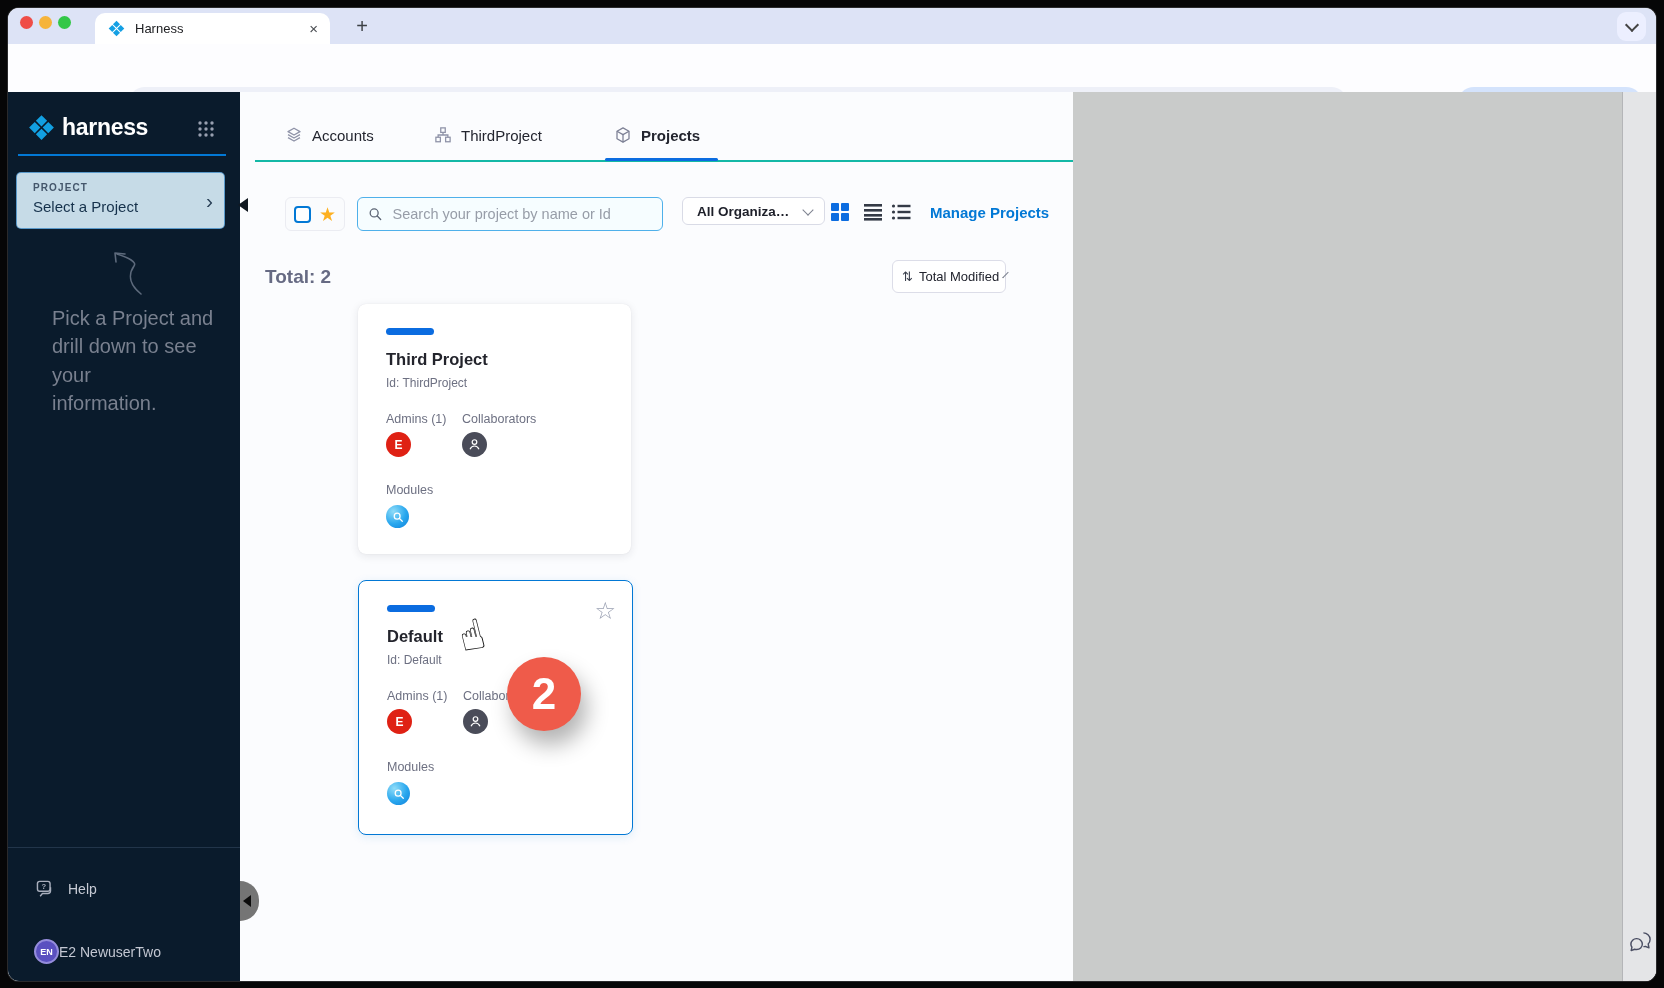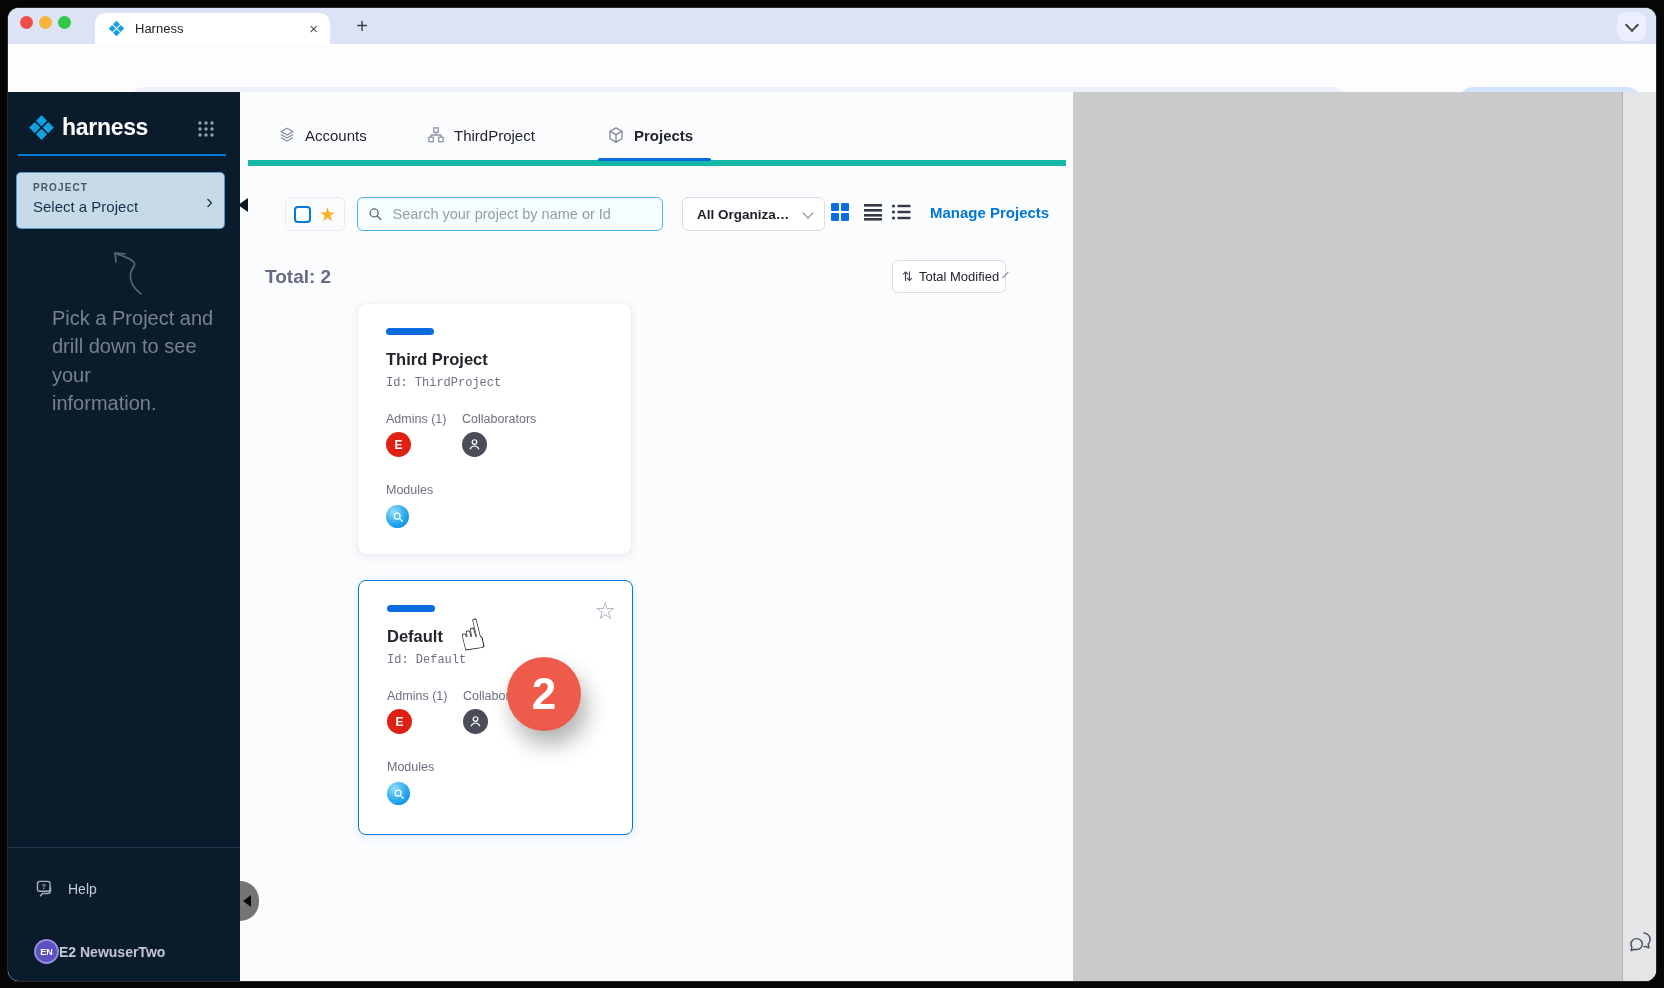--- a/index.html
+++ b/index.html
@@ -47,58 +47,58 @@
   .projchev{position:absolute;right:11px;top:16px;font-size:21px;color:#2a4158;}
   .popwedge{position:absolute;left:230px;top:106px;width:0;height:0;border-top:7px solid transparent;
             border-bottom:7px solid transparent;border-right:10px solid #101820;}
   .helper{position:absolute;left:44px;top:212px;width:165px;font-size:20px;line-height:1.42;color:#79808f;}
   .sb-divider{position:absolute;left:0;top:755px;width:232px;height:1px;background:#22354a;}
   .helprow{position:absolute;left:28px;top:788px;display:flex;align-items:center;gap:12px;cursor:pointer;}
   .helptxt{font-size:14px;color:#c7cbd5;}
   .userrow{position:absolute;left:26px;top:847px;display:flex;align-items:center;cursor:pointer;}
   .uavatar{width:25px;height:25px;border-radius:50%;background:#5a50c0;border:2px solid #948cdb;box-sizing:border-box;
            color:#fff;font-size:9px;font-weight:700;display:flex;align-items:center;justify-content:center;}
-  .uname{font-size:14px;font-weight:700;color:#c3c7d2;}
+  .uname{font-size:14px;font-weight:400;color:#c3c7d2;}
   .handle{position:absolute;left:232px;top:789px;width:19px;height:40px;background:#757575;border-radius:0 20px 20px 0;
           display:flex;align-items:center;cursor:pointer;}
   .handle .tri{width:0;height:0;border-top:6px solid transparent;border-bottom:6px solid transparent;border-right:8px solid #0c0c0c;margin-left:3px;}
   
-  .apptabs{position:absolute;left:240px;top:30px;width:818px;height:38px;border-bottom:6px solid #14b8a6;}
+  .apptabs{position:absolute;left:247px;top:30px;width:818px;height:38px;border-bottom:2px solid #14b8a6;}
   .apptab{position:absolute;top:4px;display:flex;align-items:center;gap:9px;font-size:15px;color:#23252f;cursor:pointer;}
   .apptab.active{font-weight:700;}
   .underline{position:absolute;left:350px;bottom:-1px;width:113px;height:3px;background:#0b6ce0;border-radius:2px;}
   
   .favbox{position:absolute;left:277px;top:105px;width:60px;height:34px;background:#fafbfd;border:1px solid #ebecf2;
           border-radius:6px;box-sizing:border-box;display:flex;align-items:center;padding-left:8px;gap:8px;}
   .cbox{width:17px;height:17px;border:2px solid #0278d5;border-radius:4px;background:#fff;box-sizing:border-box;cursor:pointer;}
   .goldstar{font-size:19px;color:#fdb021;line-height:1;cursor:pointer;}
   .search{position:absolute;left:349px;top:105px;width:306px;height:34px;border:1.5px solid #4fb0ea;border-radius:6px;
           background:#f6fdff;box-sizing:border-box;display:flex;align-items:center;padding:0 10px;gap:8px;}
   .search input{border:none;outline:none;background:transparent;font-size:14.5px;color:#333;width:100%;
                 font-family:"Liberation Sans","DejaVu Sans",sans-serif;}
   .search input::placeholder{color:#979da8;}
-  .orgdd{position:absolute;left:674px;top:105px;width:143px;height:34px;background:#fff;border:1px solid #d9dbe6;
+  .orgdd{position:absolute;left:674px;top:105px;width:143px;height:28px;background:#fff;border:1px solid #d9dbe6;
          border-radius:6px;box-sizing:border-box;display:flex;align-items:center;padding:0 12px 0 14px;cursor:pointer;}
   .orgdd .lbl{font-size:13.5px;font-weight:600;color:#1d1f29;}
   .ddchev{margin-left:auto;width:7px;height:7px;border-right:1.6px solid #7d828f;border-bottom:1.6px solid #7d828f;transform:rotate(45deg);margin-top:-3px;}
   .viewbtn{position:absolute;top:110px;width:20px;height:20px;cursor:pointer;}
   .managelink{position:absolute;left:922px;top:112px;font-size:15px;font-weight:700;color:#0278d5;cursor:pointer;}
   
   .total{position:absolute;left:257px;top:174px;font-size:19px;font-weight:600;color:#666a83;}
   .sortdd{position:absolute;left:884px;top:168px;width:114px;height:33px;background:#fff;border:1px solid #dcdde8;
           border-radius:6px;box-sizing:border-box;display:flex;align-items:center;padding:0 9px 0 9px;gap:6px;cursor:pointer;}
   .sortdd .sorticon{font-size:13px;color:#3a3f4c;}
   .sortdd .lbl{font-size:13px;font-weight:500;color:#22242e;white-space:nowrap;}
   
   .card{position:absolute;left:350px;width:273px;background:#fff;border-radius:8px;
         box-shadow:0 2px 8px rgba(40,41,61,.10),0 0 1px rgba(40,41,61,.12);cursor:pointer;}
   .card.selected{border:1px solid #0278d5;box-shadow:0 2px 10px rgba(2,120,213,.12);}
   .cbar{position:absolute;left:28px;top:24px;width:48px;height:7px;border-radius:4px;background:#0b6ce0;}
   .ctitle{position:absolute;left:28px;top:46px;font-size:16.5px;font-weight:700;color:#23242c;}
-  .cid{position:absolute;left:28px;top:72px;font-size:12px;color:#6d7082;font-family:Liberation Mono, monospace;}
+  .cid{position:absolute;left:28px;top:72px;font-size:12px;color:#6d7082;}
   .clabel{position:absolute;top:108px;font-size:12.5px;color:#6d7082;}
   .avatar{position:absolute;top:128px;width:25px;height:25px;border-radius:50%;display:flex;align-items:center;justify-content:center;}
   .av-red{background:#df2114;color:#fff;font-size:12px;font-weight:700;}
   .av-dark{background:#4a4c59;}
   .cmodules{position:absolute;left:28px;top:179px;font-size:12.5px;color:#6d7082;}
   .modicon{position:absolute;left:28px;top:201px;width:23px;height:23px;border-radius:50%;
            background:radial-gradient(circle at 32% 28%,#8fdcf8,#29a7ee 55%,#0f7fd9);display:flex;align-items:center;justify-content:center;}
   .cardstar{position:absolute;right:16px;top:18px;font-size:24px;color:#9aa0b2;line-height:1;cursor:pointer;}
   .cursorhand{position:absolute;left:100px;top:30px;font-size:42px;color:#101010;transform:rotate(-14deg);
               text-shadow:0 0 2px #fff;pointer-events:none;}

